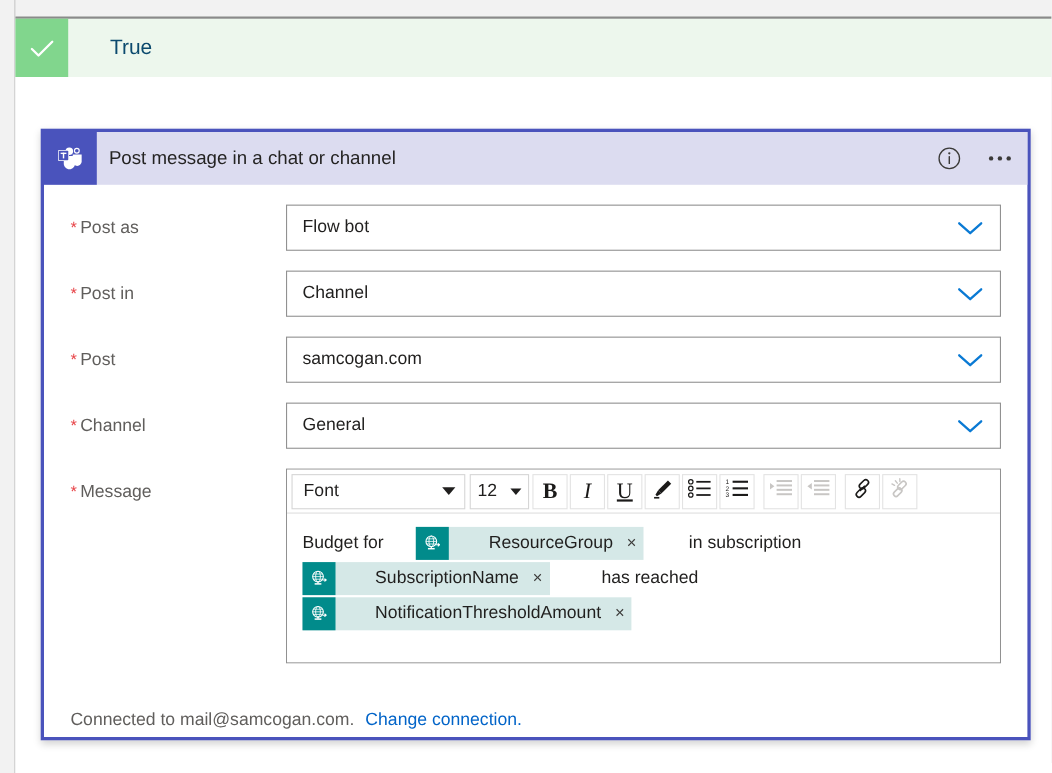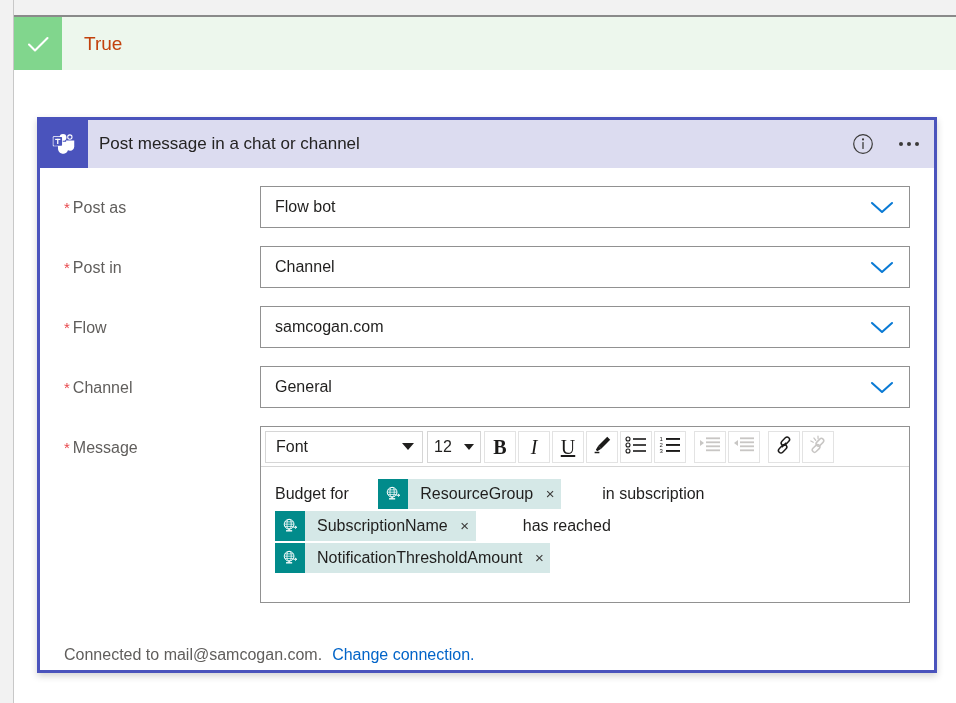--- a/index.html
+++ b/index.html
@@ -29,22 +29,23 @@
   }
   .true-check {
     width: 48px; height: 53px; flex: 0 0 48px;
     background: #81d68d;
     display: flex; align-items: center; justify-content: center;
   }
   .true-check svg { display: block; }
   .true-label {
     display: flex; align-items: center;
     padding-left: 22px;
-    font-size: 19px; color: #c2410c;
-    font-family: "Liberation Sans", sans-serif;
+    font-size: 19px; color: #0c4a6e;
+    font-family: "Liberation Sans", sans-serif;
+    margin-left: 16px;
   }
 
   
   .surface {
     position: absolute; left: 14px; top: 70px;
     width: 942px; height: 633px;
     background: #ffffff;
   }
 
   
@@ -183,20 +184,21 @@
   .token-icon {
     width: 30px; flex: 0 0 30px; background: #018b8b;
     display: flex; align-items: center; justify-content: center;
   }
   .token-text {
     display: flex; align-items: center;
     padding: 0 6px 0 12px;
     font-size: 16px; color: #201f1e;
     white-space: nowrap;
     font-family: "Liberation Sans", sans-serif;
+    margin-left: 24px;
   }
   .token-x {
     display: flex; align-items: center; justify-content: center;
     width: 22px; font-size: 15px; color: #3b3a39; cursor: pointer;
     font-family: "Liberation Sans", sans-serif;
   }
 
   
   .card-footer {
     position: absolute; left: 0; bottom: 0; width: 100%;
@@ -293,21 +295,21 @@
               <svg width="26" height="16" viewBox="0 0 26 16" aria-hidden="true">
                   <path d="M3 4 L13 13 L23 4" fill="none" stroke="#0a7ad4" stroke-width="2.1" stroke-linecap="round" stroke-linejoin="round"></path>
                 </svg>
             </span>
           </div>
         </div>
       </div>
 
       <div class="field-row">
         <div class="field-label">
-          <span class="req">*</span><span>Flow</span>
+          <span class="req">*</span><span>Post</span>
         </div>
         <div class="field-control">
           <div class="combo">
             <span>samcogan.com</span>
             <span class="chev">
               <svg width="26" height="16" viewBox="0 0 26 16" aria-hidden="true">
                   <path d="M3 4 L13 13 L23 4" fill="none" stroke="#0a7ad4" stroke-width="2.1" stroke-linecap="round" stroke-linejoin="round"></path>
                 </svg>
             </span>
           </div>

